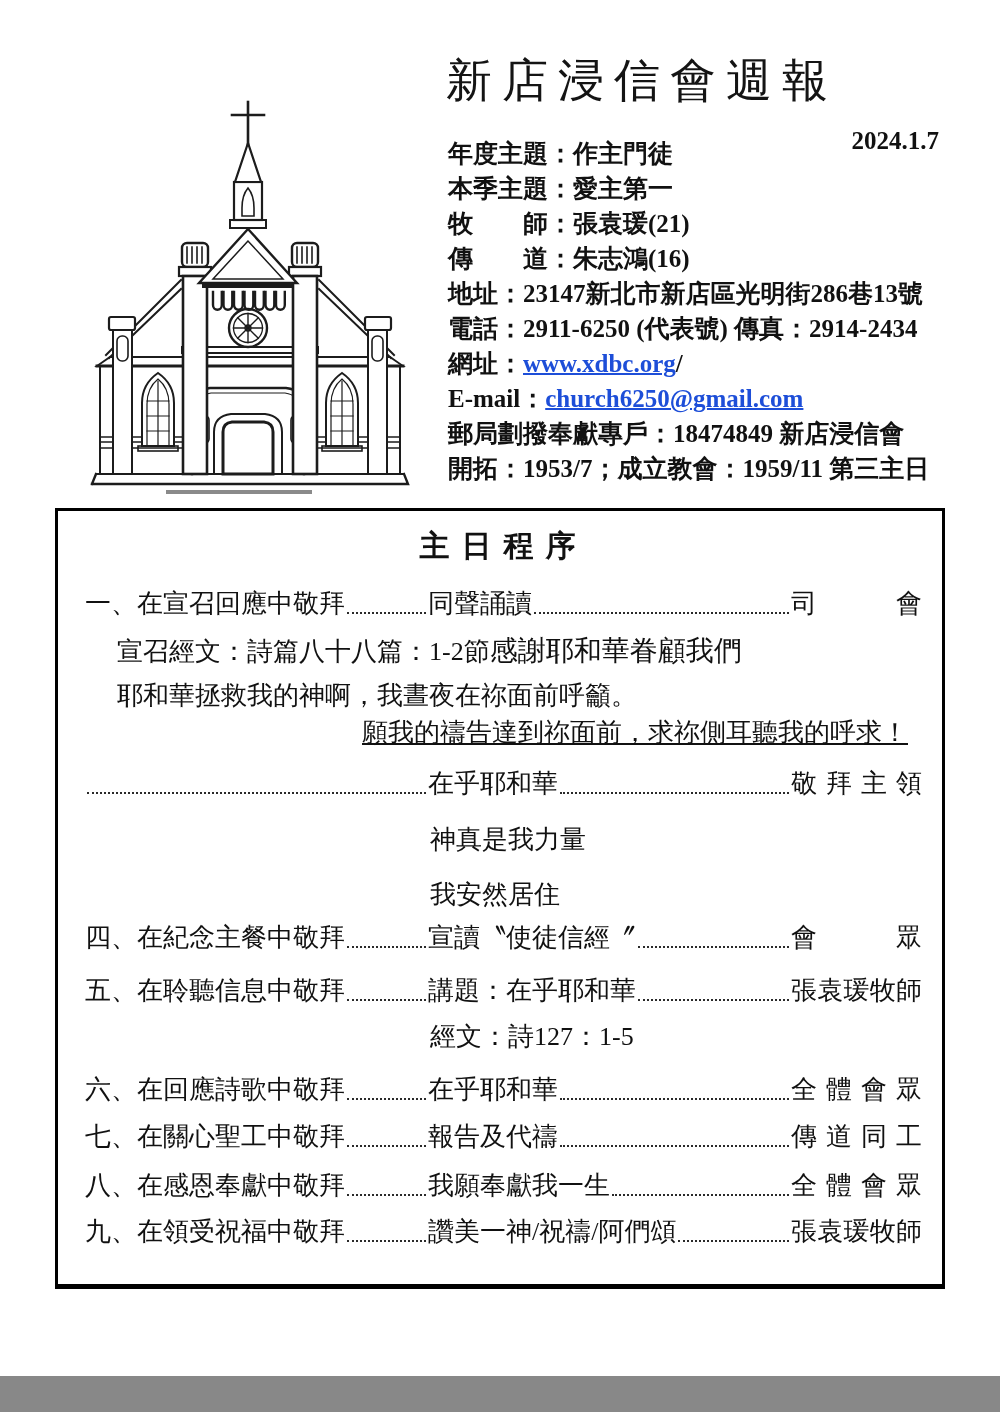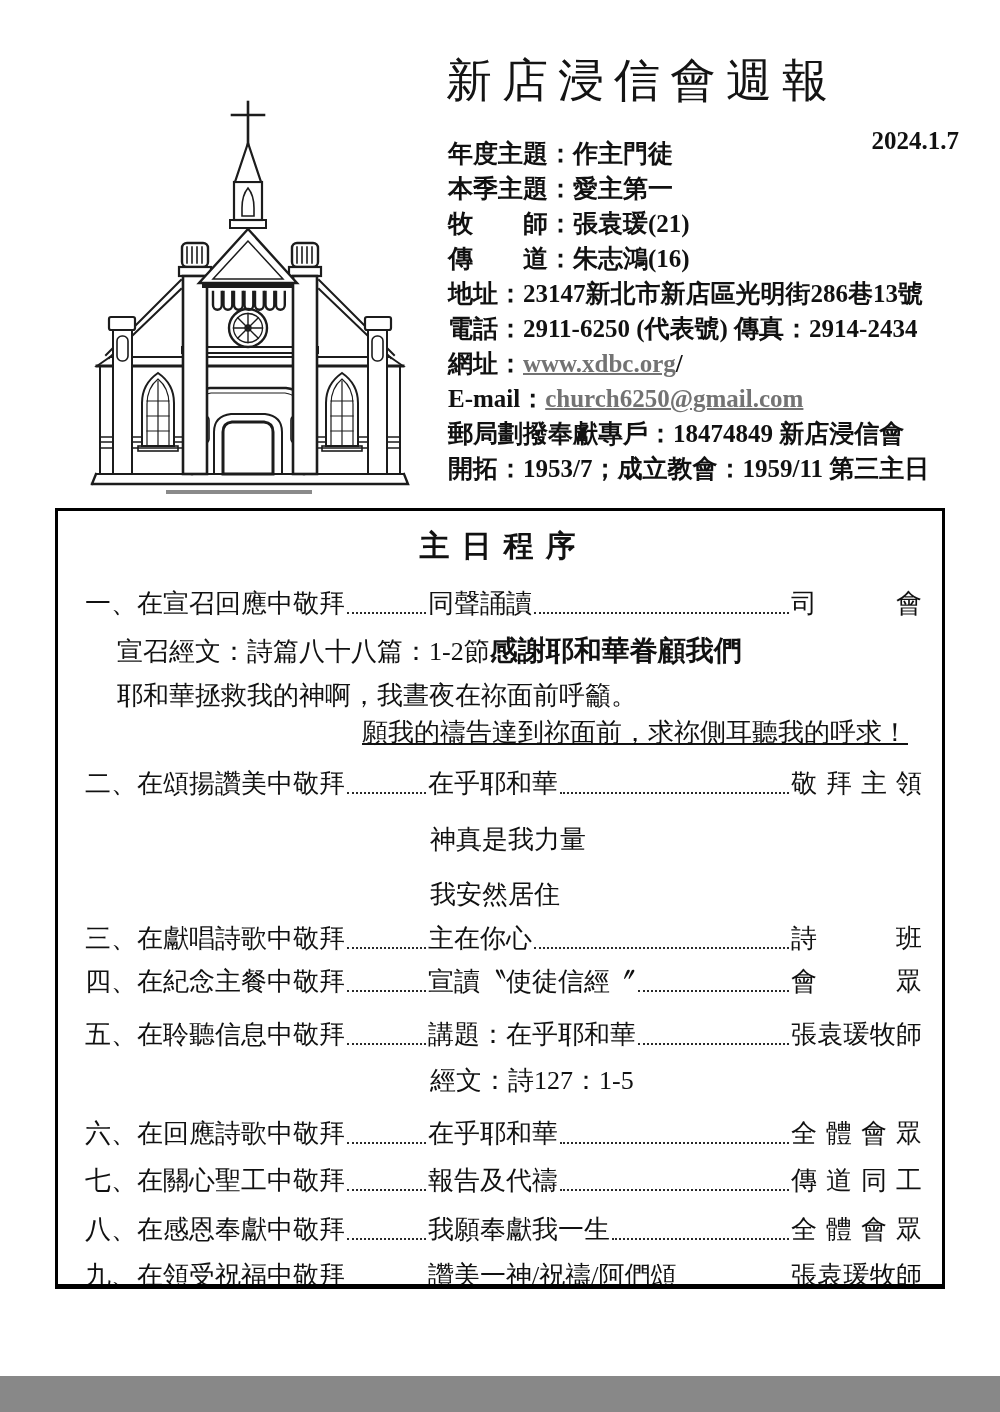--- a/index.html
+++ b/index.html
@@ -8,29 +8,29 @@
     background:#ffffff; overflow:hidden;
     font-family:"Liberation Serif","DejaVu Serif",serif; color:#111;
   }
 
   
   .masthead-title {
     position:absolute; left:446px; top:50px;
     font-size:46px; letter-spacing:10px; white-space:nowrap; color:#141414;
   }
   .issue-date {
-    position:absolute; right:41px; top:127px;
+    position:absolute; right:61px; top:127px;
     font-size:25px; font-weight:bold;
   }
   .info-block {
     position:absolute; left:448px; top:136px; width:505px;
     font-size:25px; line-height:35px; font-weight:bold; white-space:nowrap;
   }
   .info-line a, .link {
-    color:#737373; text-decoration:underline; text-decoration-thickness:2px;
+    color:#1d4ed8; text-decoration:underline; text-decoration-thickness:2px;
     cursor:pointer;
   }
   .church-art { position:absolute; left:82px; top:96px; width:336px; height:408px; }
 
   
   .program-box {
     position:absolute; left:55px; top:508px; width:890px; height:781px;
     border:3px solid #000; border-bottom-width:5px; box-sizing:border-box;
     padding:8px 20px 0 27px; overflow:hidden;
   }
@@ -43,21 +43,21 @@
   .pl { flex:0 0 auto; }
   .pm { flex:0 0 auto; }
   .pr {
     flex:0 0 131px; text-align:justify; text-align-last:justify;
   }
   .dots {
     flex:1 1 auto; min-width:8px;
     border-bottom:2.5px dotted #2a2a2a; margin:0 2px 7px 2px;
   }
   .pnote { font-size:26px; line-height:34px; white-space:nowrap; }
-  .pnote .emph { font-weight:bold; font-size:28px; }
+  .pnote .emph { font-weight:normal; font-size:28px; }
   .ind1 { margin-left:32px; }
   .ind2 { margin-left:277px;text-decoration:underline; }
   .ind3 { margin-left:345px; }
   .mt3{margin-top:3px}.mt8{margin-top:8px}.mt9{margin-top:9px}.mt10{margin-top:10px}
   .mt11{margin-top:11px}.mt12{margin-top:12px}.mt13{margin-top:13px}.mt15{margin-top:15px}
   .mt17{margin-top:17px}.mt19{margin-top:19px}.mt21{margin-top:21px}.mt22{margin-top:22px}
   .note1 { line-height:38px; }
 </style>
 </head>
 <body>
@@ -170,40 +170,30 @@
       <span class="dots"></span>
       <span class="pr">司會</span>
     </div>
 
     <div class="pnote note1 ind1 mt11"><span>宣召經文：詩篇八十八篇：1-2節</span><span class="emph">感謝耶和華眷顧我們</span></div>
     <div class="pnote ind1 mt8">耶和華拯救我的神啊，我晝夜在祢面前呼籲。</div>
     <div class="pnote ind2 mt3">願我的禱告達到祢面前，求祢側耳聽我的呼求！</div>
 
     <div class="prow mt17">
       <div class="lcell">
-          <span class="pl">二、在頌揚讚美中敬拜</span>
           <span class="dots"></span>
         </div>
       <span class="pm">在乎耶和華</span>
       <span class="dots"></span>
       <span class="pr">敬拜主領</span>
     </div>
 
     <div class="pnote ind3 mt22">神真是我力量</div>
     <div class="pnote ind3 mt21">我安然居住</div>
 
-    <div class="prow mt10">
-      <div class="lcell">
-          <span class="pl">三、在獻唱詩歌中敬拜</span>
-          <span class="dots"></span>
-        </div>
-      <span class="pm">主在你心</span>
-      <span class="dots"></span>
-      <span class="pr">詩班</span>
-    </div>
 
     <div class="prow mt9">
       <div class="lcell">
           <span class="pl">四、在紀念主餐中敬拜</span>
           <span class="dots"></span>
         </div>
       <span class="pm">宣讀〝使徒信經〞</span>
       <span class="dots"></span>
       <span class="pr">會眾</span>
     </div>

